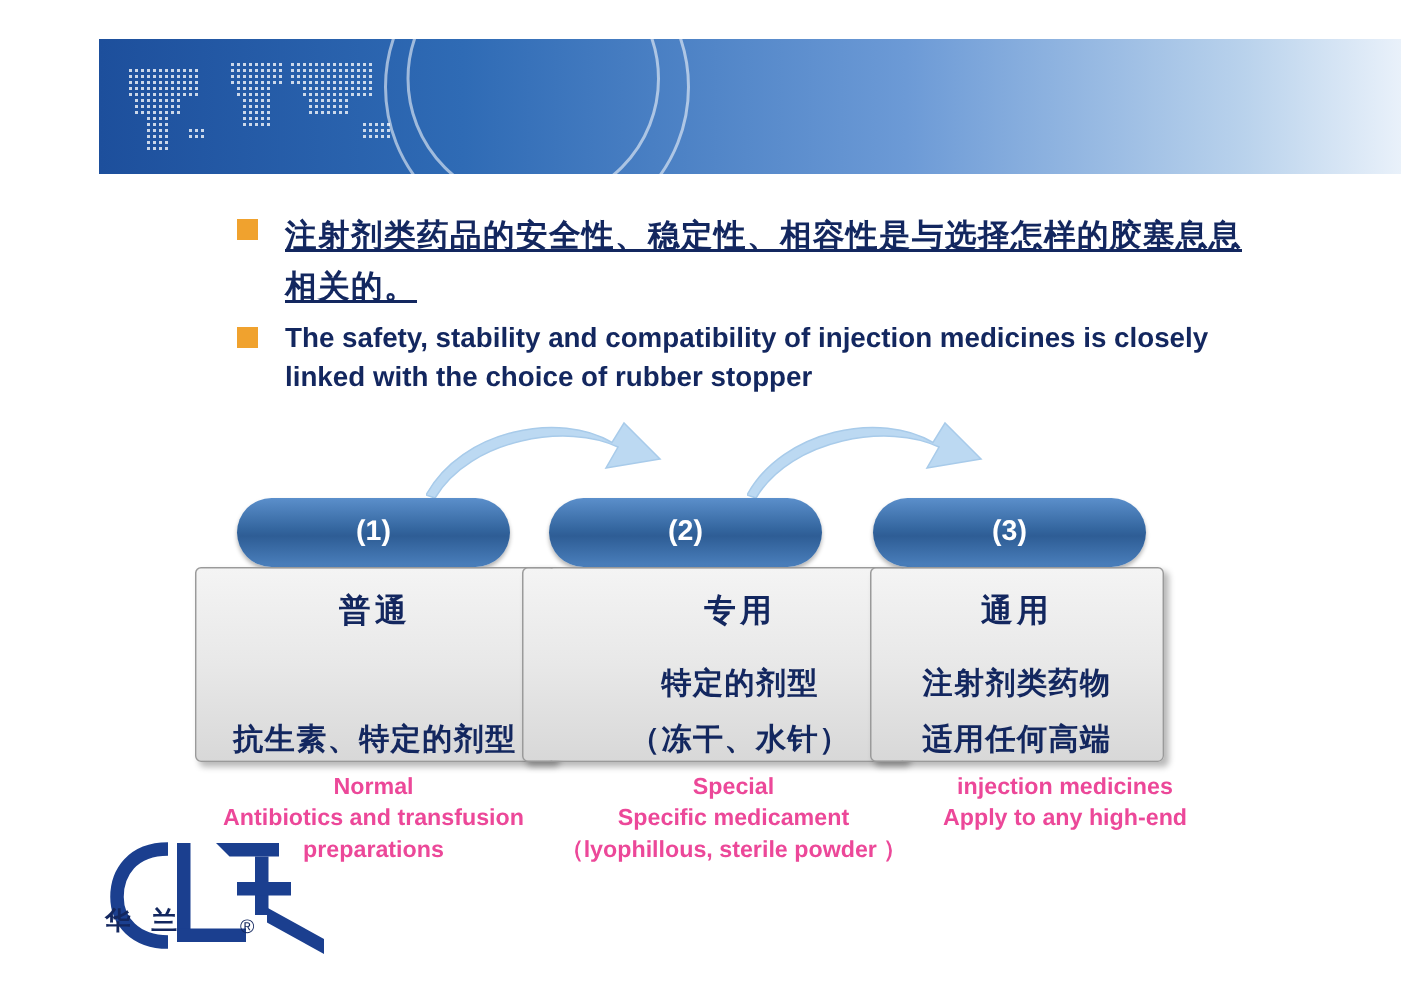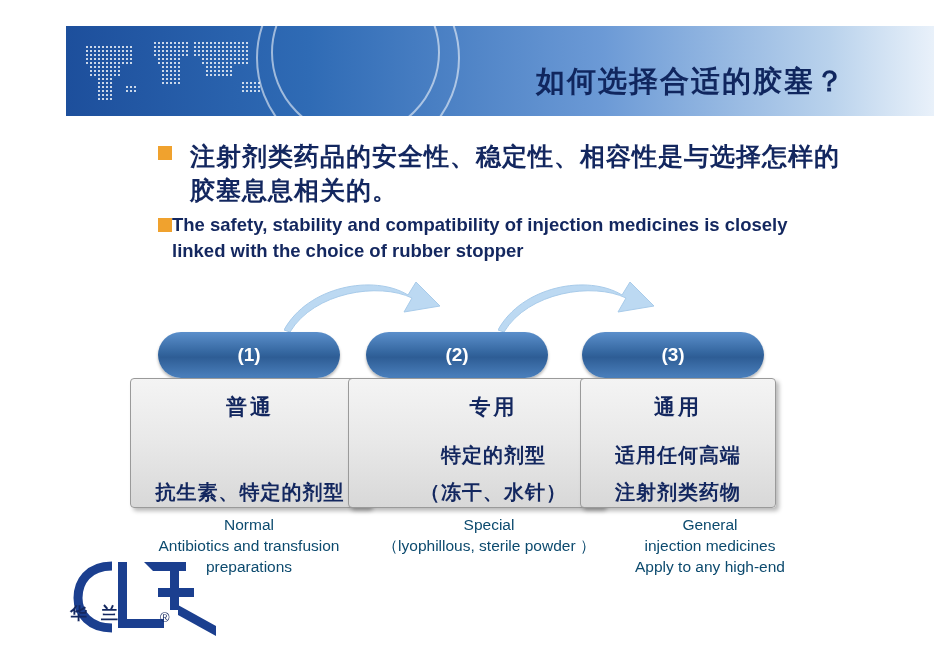--- a/index.html
+++ b/index.html
@@ -72,28 +72,30 @@
   .bullet-sq {
     width: 14px;
     height: 14px;
     background: #f0a22e;
     flex: 0 0 auto;
     margin-top: 6px;
   }
   .bullet-text-cn {
     margin-left: 18px;
     font-family: "DejaVu Serif", "Liberation Serif", serif;
-    font-size: 25px;
+    font-size: 21px;
     font-weight: bold;
     color: #13275f;
     line-height: 34px;
     letter-spacing: 1px;
     width: 650px;
+    text-decoration: underline;
   }
   .bullet-text-en {
+    margin-left: 18px;
     font-size: 18.5px;
     font-weight: bold;
     color: #13275f;
     line-height: 26px;
     width: 640px;
   }
   #bullet-cn { left: 158px; top: 140px; }
   #bullet-en { left: 158px; top: 212px; }
 
   
@@ -152,22 +154,22 @@
     letter-spacing: 1px;
     line-height: 30px;
     white-space: nowrap;
   }
 
   
   .caption {
     position: absolute;
     text-align: center;
     font-size: 15.5px;
-    font-weight: normal;
-    color: #0c4a6e;
+    font-weight: bold;
+    color: #ec4899;
     line-height: 21px;
   }
   #cap-1 { left: 118px; top: 514px; width: 262px; }
   #cap-2 { left: 349px; top: 514px; width: 280px; }
   #cap-3 { left: 600px; top: 514px; width: 220px; }
 
   
   .logo {
     position: absolute;
     left: 66px;
@@ -502,21 +504,20 @@
           <rect x="44" y="68" width="2" height="2"></rect>
           <rect x="32" y="72" width="2" height="2"></rect>
           <rect x="36" y="72" width="2" height="2"></rect>
           <rect x="40" y="72" width="2" height="2"></rect>
           <rect x="44" y="72" width="2" height="2"></rect>
         </g>
     </g>
   </svg>
   <div class="arc arc1"></div>
   <div class="arc arc2"></div>
-  <div class="banner-title-cn">如何选择合适的胶塞？</div>
   <div class="banner-title-en">
     <span>How to Choose Proper Rubber Stopper</span>
   </div>
 </div>
 
 <div class="bullet-row" id="bullet-cn">
   <div class="bullet-sq"></div>
   <div class="bullet-text-cn">注射剂类药品的安全性、稳定性、相容性是与选择怎样的胶塞息息相关的。</div>
 </div>
 
@@ -549,34 +550,34 @@
 </div>
 
 <div class="box" id="box-2">
   <div class="box-head">专用</div>
   <div class="box-line">特定的剂型</div>
   <div class="box-line">（冻干、水针）</div>
 </div>
 
 <div class="box" id="box-3">
   <div class="box-head">通用</div>
+  <div class="box-line">注射剂类药物</div>
   <div class="box-line">适用任何高端</div>
-  <div class="box-line">注射剂类药物</div>
 </div>
 
 <div class="caption" id="cap-1">
   <div>Normal</div>
   <div>Antibiotics and transfusion preparations</div>
 </div>
 <div class="caption" id="cap-2">
   <div>Special</div>
+  <div>Specific medicament</div>
   <div>（lyophillous, sterile powder ）</div>
 </div>
 <div class="caption" id="cap-3">
-  <div>General</div>
   <div>injection medicines</div>
   <div>Apply to any high-end</div>
 </div>
 
 <svg class="logo" viewBox="0 0 160 92">
   <g fill="none" stroke="#1b3f8f" stroke-width="9">
     <path d="M46,18 C22,18 12,34 12,50 C12,66 24,80 46,80"></path>
   </g>
   <g fill="#1b3f8f">
     <rect x="52" y="14" width="9" height="66"></rect>

